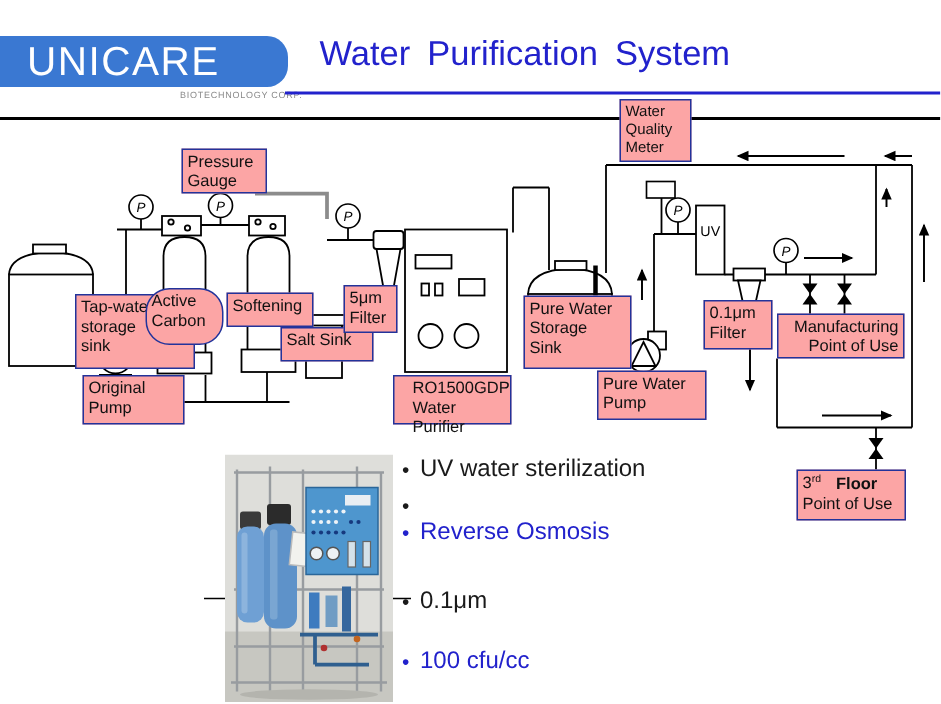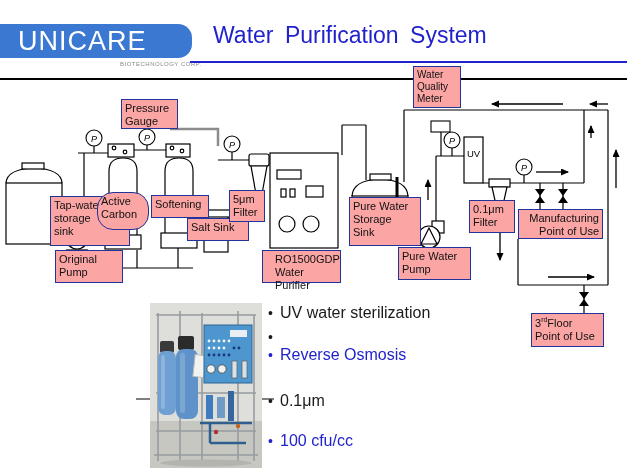--- a/index.html
+++ b/index.html
@@ -234,21 +234,21 @@
   <div class="lbl" style="left:349px;top:197px;width:72px;height:49px;">Pure Water
 Storage
 Sink</div>
   <div class="lbl" style="left:398px;top:247px;width:73px;height:33px;">Pure Water
 Pump</div>
   <div class="lbl" style="left:469px;top:200px;width:46px;height:33px;">0.1μm
 Filter</div>
   <div class="lbl" style="left:518px;top:209px;width:85px;height:30px;text-align:right;">Manufacturing
 Point of Use</div>
   <div class="lbl" style="left:531px;top:313px;width:73px;height:34px;white-space:normal;">
-    <span>3</span><sup>rd</sup><span style="margin-left:0;">Floor</span><br>
+    <span>3</span><sup>rd</sup><span style="margin-left:10px;font-weight:bold;">Floor</span><br>
     <span>Point of Use</span>
   </div>
 
   <div class="bullet b0" style="color:#1a1a1a">
     <span class="dot">•</span>
     <span>UV water sterilization</span>
   </div>
   <div class="bullet b1" style="color:#1a1a1a">
     <span class="dot">•</span>
     <span></span>

